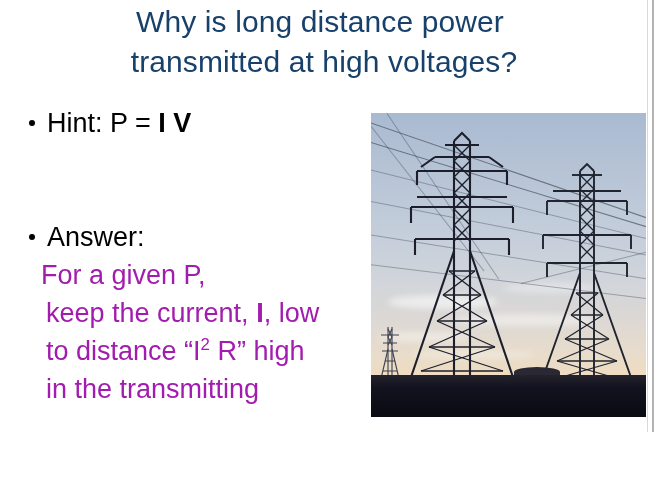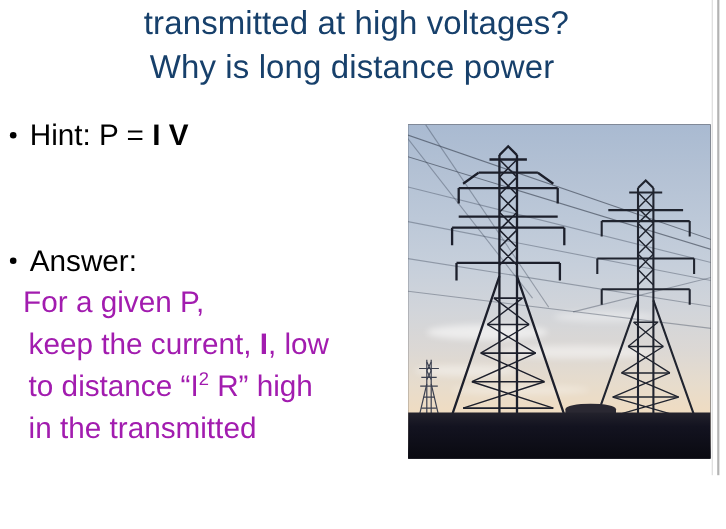--- a/index.html
+++ b/index.html
@@ -43,20 +43,21 @@
   .title-line.l1 { padding-right: 8px; }
   .title-line.l2 { padding-right: 0px; }
 
   
   .body-block {
     position: absolute;
     left: 0;
     top: 104px;
     width: 380px;
     color: #000000;
+    padding-left: 20px;
   }
   .bullet-row {
     position: relative;
     font-size: 27px;
     line-height: 38px;
     white-space: nowrap;
     color: #000;
   }
   .bullet-dot {
     position: absolute;
@@ -180,22 +181,22 @@
     height: 432px;
     background: #d9d9d9;
   }
 </style>
 </head>
 <body>
 
 <div class="slide">
 
   <div class="title-block">
+    <div class="title-line l1">Why is long distance power</div>
     <div class="title-line l2">transmitted at high voltages?</div>
-    <div class="title-line l1">Why is long distance power</div>
   </div>
 
   <div class="body-block">
 
     <div class="bullet-row">
       <span class="bullet-dot"></span>
       <span class="bullet-text"><span>Hint: P = </span><span class="b">I V</span></span>
     </div>
 
     <div class="spacer-line"></div>
@@ -205,21 +206,21 @@
       <span class="bullet-dot"></span>
       <span class="bullet-text">Answer:</span>
     </div>
 
     <div class="plain-row indent-1">For a given P,</div>
 
     <div class="plain-row indent-2"><span>keep the current, </span><span class="b">I</span><span>, low</span></div>
 
     <div class="plain-row indent-2"><span>to distance “I</span><sup class="sup">2</sup><span> R” high</span></div>
 
-    <div class="plain-row indent-2">in the transmitted</div>
+    <div class="plain-row indent-2">in the transmitting</div>
 
   </div>
 
   <div class="photo">
     <div class="sky"></div>
 
     <div class="cloud c1"></div>
     <div class="cloud c2"></div>
     <div class="cloud c3"></div>
     <div class="cloud c4"></div>

